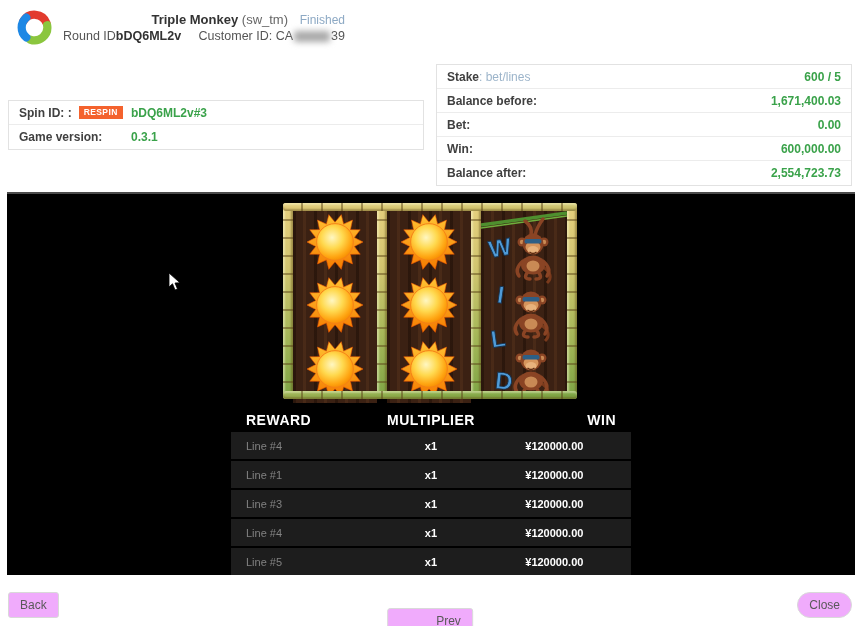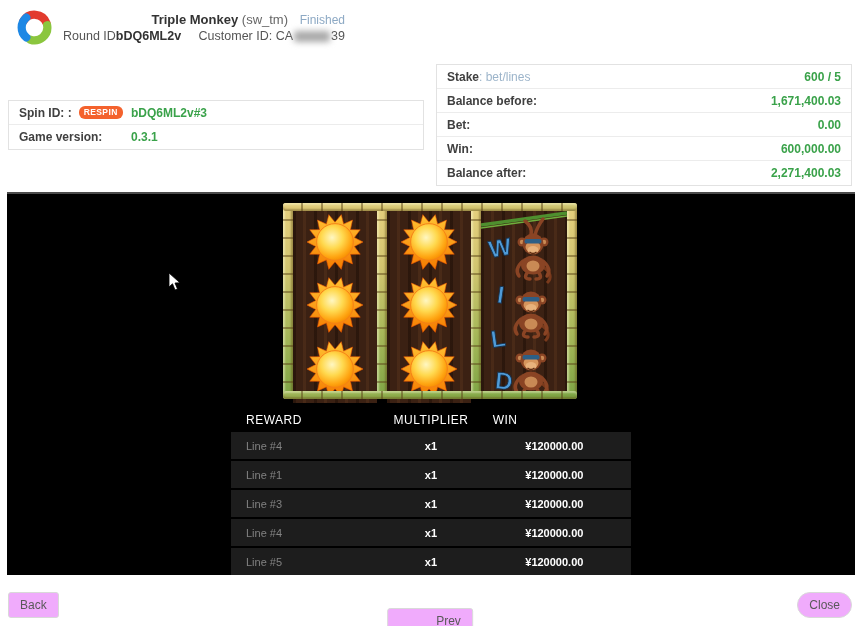--- a/index.html
+++ b/index.html
@@ -22,21 +22,21 @@
 
   
   .info-section { display:flex; gap:12px; padding:0 8px; margin-top:12px; align-items:center; }
   .info-table { border:1px solid #e2e2e2; background:#fff; flex:1; }
   .info-row { display:flex; align-items:center; height:24px; padding:0 10px;
     border-bottom:1px solid #ececec; font-size:12px; }
   .info-row:last-child { border-bottom:none; }
   .lbl { font-weight:700; color:#404040; }
   .left-lbl { width:112px; display:flex; align-items:center; gap:7px; flex:0 0 auto; }
   .badge { background:#f4622d; color:#fff; font-size:8.5px; font-weight:700;
-    padding:2px 5px; border-radius:6px; letter-spacing:.4px; line-height:1; }
+    padding:2px 5px; border-radius:0; letter-spacing:.4px; line-height:1; }
   .green { color:#3aa24a; font-weight:700; }
   .sublbl { color:#9cb4ca; font-weight:400; }
   .val-right { margin-left:auto; }
 
   
   .game-area { position:relative; margin:6px 5px 0 7px; height:383px; background:#000;
     border-top:2px solid #4b4b4b; overflow:hidden; }
 
   .machine { position:absolute; left:276px; top:9px; width:294px; height:196px; }
   .panel { position:absolute; top:4px; height:188px; background:#3b2113;
@@ -58,24 +58,24 @@
   .bamboo-h { position:absolute; left:0; width:294px; height:8px; border-radius:3px; z-index:3;
     box-shadow:inset 0 -2px 2px rgba(90,70,20,.45), inset 0 2px 2px rgba(255,255,220,.45); }
   .bh-top { top:0; background:linear-gradient(90deg,#e2cc7a,#d8ca74 50%,#cdc46e); }
   .bh-bot { bottom:0; background:linear-gradient(90deg,#9cb354,#8aad4a 50%,#7da544); }
   .bamboo-h::after { content:""; position:absolute; inset:0;
     background:repeating-linear-gradient(90deg, transparent 0 18px, rgba(92,70,25,.5) 18px 20px); }
 
   
   .reward-table { position:absolute; left:224px; top:214px; width:400px; }
   .rt-header { display:grid; grid-template-columns:1fr 1fr 1fr; padding:0 15px;
-    height:24px; align-items:center; color:#fff; font-size:12px; font-weight:400;
+    height:24px; align-items:center; color:#fff; font-size:14px; font-weight:700;
     letter-spacing:.5px; }
   .rt-header span:nth-child(2){ text-align:center; }
-  .rt-header span:nth-child(3){ text-align:left; }
+  .rt-header span:nth-child(3){ text-align:right; }
   .rt-row { display:grid; grid-template-columns:1fr 1fr 1fr; align-items:center;
     padding:0 15px; height:27px; margin-bottom:2px; background:#1d1d1d; font-size:11px; }
   .rt-reward { color:#828282; }
   .rt-mult { text-align:center; color:#fff; font-weight:700; }
   .rt-win { text-align:center; color:#fff; font-weight:700; }
 
   .cursor { position:absolute; left:161px; top:78px; z-index:5; }
 
   
   .footer { position:relative; margin:17px 8px 0; height:26px; }
@@ -173,21 +173,21 @@
       <div class="info-row">
         <span class="lbl">Bet:</span>
         <span class="green val-right">0.00</span>
       </div>
       <div class="info-row">
         <span class="lbl">Win:</span>
         <span class="green val-right">600,000.00</span>
       </div>
       <div class="info-row">
         <span class="lbl">Balance after:</span>
-        <span class="green val-right">2,271,400.03</span>
+        <span class="green val-right">2,554,723.73</span>
       </div>
     </div>
 
   </div>
 
   <div class="game-area">
 
     <svg class="cursor" width="14" height="20" viewBox="0 0 14 20">
       <path d="M1 1 L1 15 L4.5 11.8 L7 18 L9.5 17 L7 11 L12 10.8 Z" fill="#fff" stroke="#000" stroke-width="0.8"></path>
     </svg>

